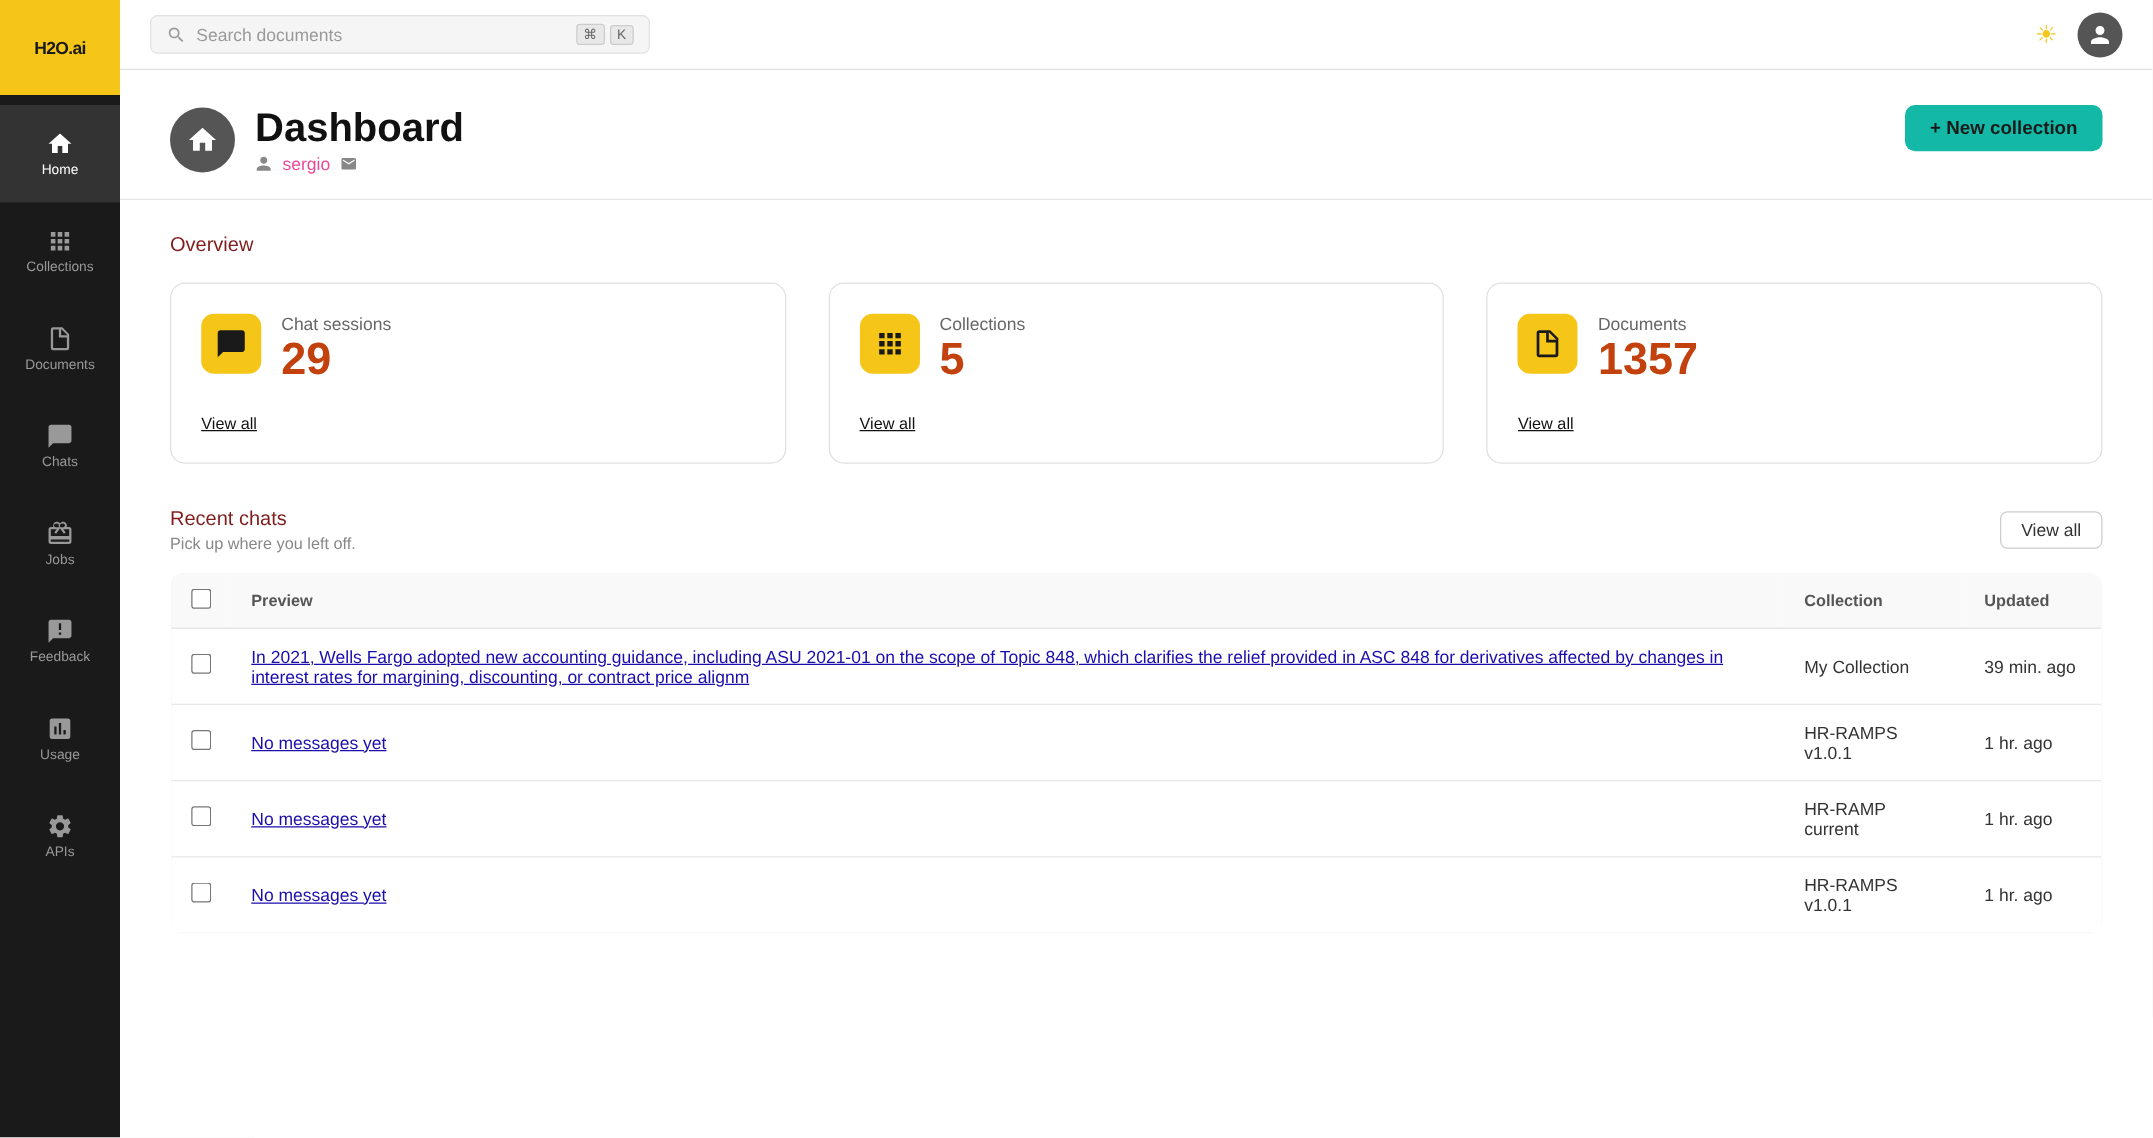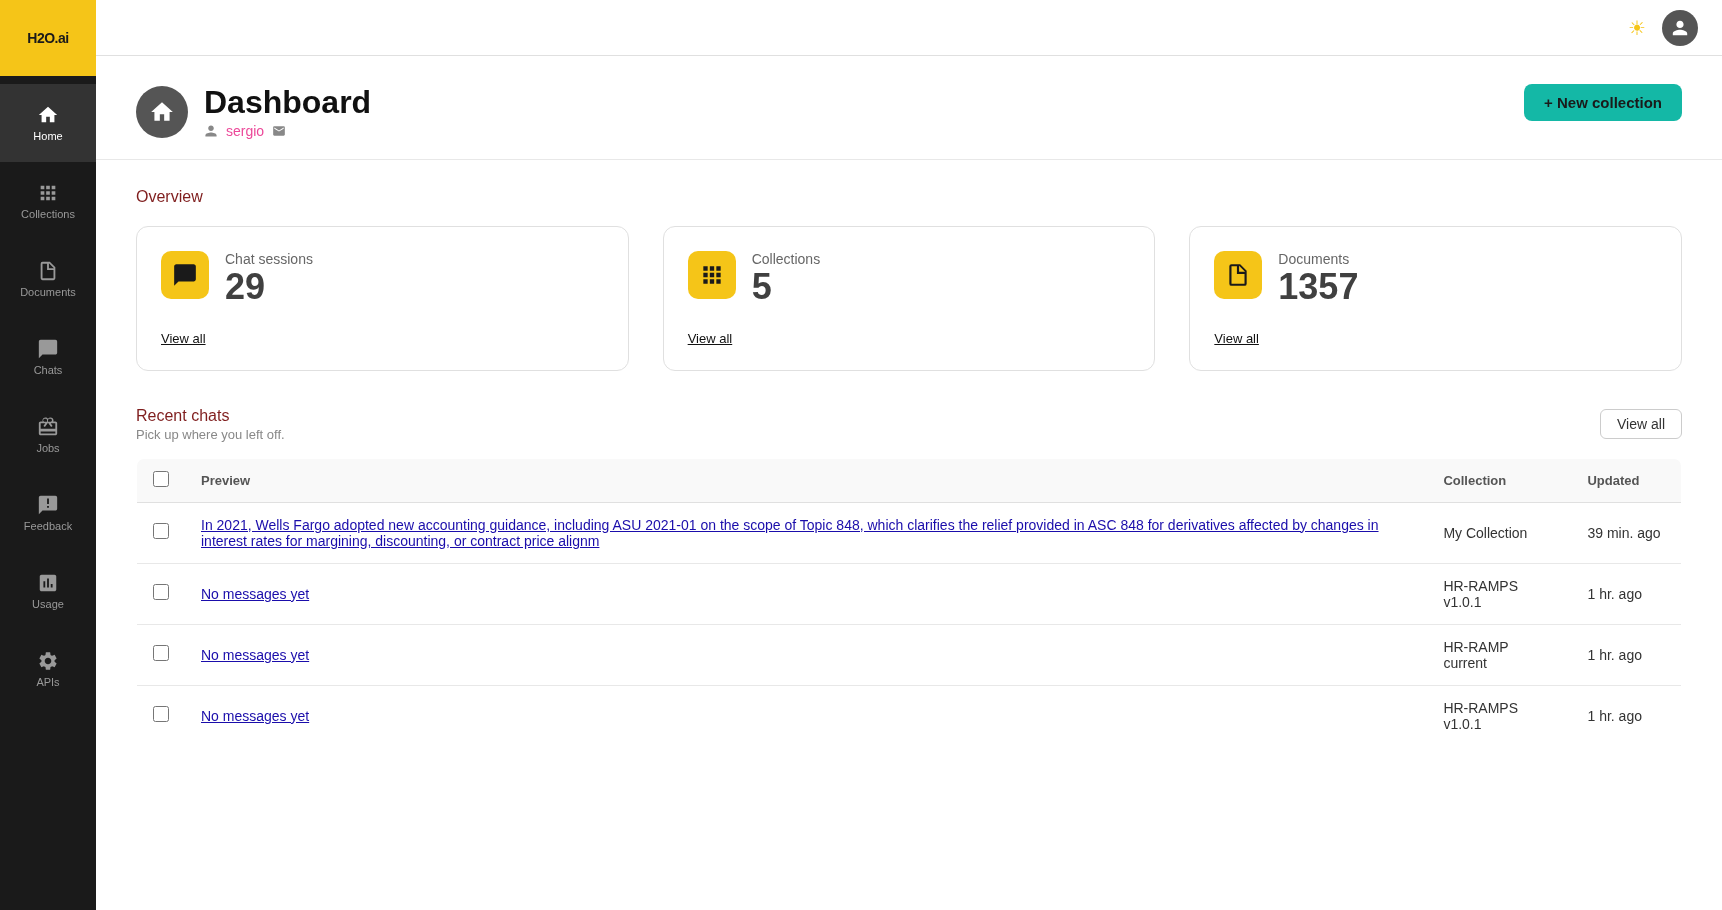--- a/index.html
+++ b/index.html
@@ -200,21 +200,21 @@
       background: #f5c518;
       border-radius: 10px;
       display: flex;
       align-items: center;
       justify-content: center;
       font-size: 22px;
       flex-shrink: 0;
     }
     .card-info {}
     .card-label { font-size: 14px; color: #666; }
-    .card-count { font-size: 36px; font-weight: 700; color: #404040; line-height: 1.1; }
+    .card-count { font-size: 36px; font-weight: 700; color: #c2410c; line-height: 1.1; }
     .card-link {
       font-size: 13px;
       color: #111;
       text-decoration: underline;
       cursor: pointer;
       margin-top: 16px;
       display: inline-block;
     }
 
     
@@ -347,20 +347,30 @@
       </div>
       <span class="sidebar-item-label">APIs</span>
     </div>
 
   </div>
 </nav>
 
 <div class="main-wrapper">
 
   <header class="topbar">
+    <div class="search-bar">
+      <svg width="16" height="16" viewBox="0 0 24 24" fill="#999">
+          <path d="M15.5 14h-.79l-.28-.27A6.471 6.471 0 0 0 16 9.5 6.5 6.5 0 1 0 9.5 16c1.61 0 3.09-.59 4.23-1.57l.27.28v.79l5 4.99L20.49 19l-4.99-5zm-6 0C7.01 14 5 11.99 5 9.5S7.01 5 9.5 5 14 7.01 14 9.5 11.99 14 9.5 14z"></path>
+        </svg>
+      <span class="search-bar-text">Search documents</span>
+      <div class="search-kbd">
+        <span class="kbd">⌘</span>
+        <span class="kbd">K</span>
+      </div>
+    </div>
     <div class="topbar-right">
       <div class="sun-icon">☀</div>
       <div class="avatar-btn">
         <svg width="18" height="18" viewBox="0 0 24 24" fill="white">
             <path d="M12 12c2.7 0 4.8-2.1 4.8-4.8S14.7 2.4 12 2.4 7.2 4.5 7.2 7.2 9.3 12 12 12zm0 2.4c-3.2 0-9.6 1.6-9.6 4.8v2.4h19.2v-2.4c0-3.2-6.4-4.8-9.6-4.8z"></path>
           </svg>
       </div>
     </div>
   </header>
 

